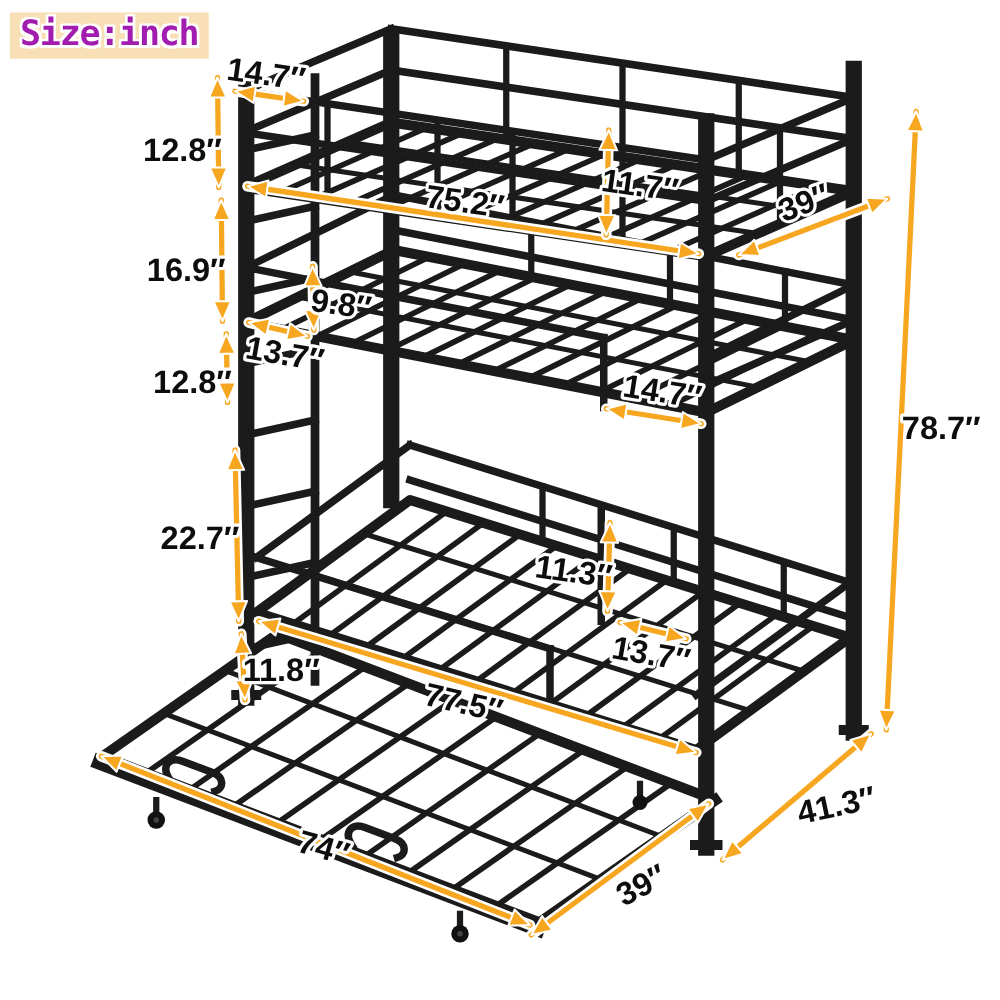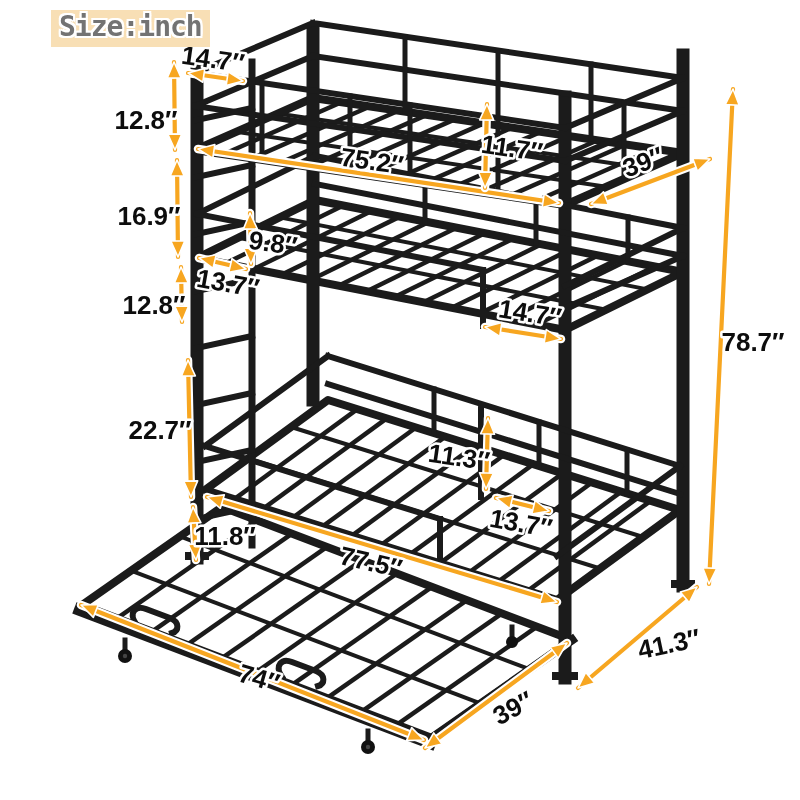--- a/index.html
+++ b/index.html
@@ -4,25 +4,24 @@
 <style>
   html,body{margin:0;padding:0;background:#ffffff;}
   .stage{position:relative;width:800px;height:800px;background:#fff;overflow:hidden;
          font-family:"Liberation Sans",sans-serif;}
   .stage svg{position:absolute;left:0;top:0;}
   .size-badge{
     position:absolute;left:8px;top:10px;
     background:#F8DFB5;
     padding:2px 8px 4px 8px;
     font-family:"DejaVu Sans Mono",monospace;
-    font-weight:bold;font-size:28px;line-height:1.1;color:#737373;
+    font-weight:bold;font-size:28px;line-height:1.1;color:#a21caf;
     text-shadow:-2px -2px 0 #fff, 2px -2px 0 #fff, -2px 2px 0 #fff, 2px 2px 0 #fff,
                  0 -2px 0 #fff, 0 2px 0 #fff, -2px 0 0 #fff, 2px 0 0 #fff;
     letter-spacing:-1px;
-    margin-left:43px;
   }
   .frame{stroke:#1b1b1b;fill:none;stroke-linecap:square;}
   .dim-label{
     font-family:"Liberation Sans",sans-serif;
     font-weight:bold;font-size:26px;
     fill:#0d0d0d;stroke:#ffffff;stroke-width:5px;
     paint-order:stroke;stroke-linejoin:round;
     text-anchor:middle;dominant-baseline:central;
   }
 </style>

